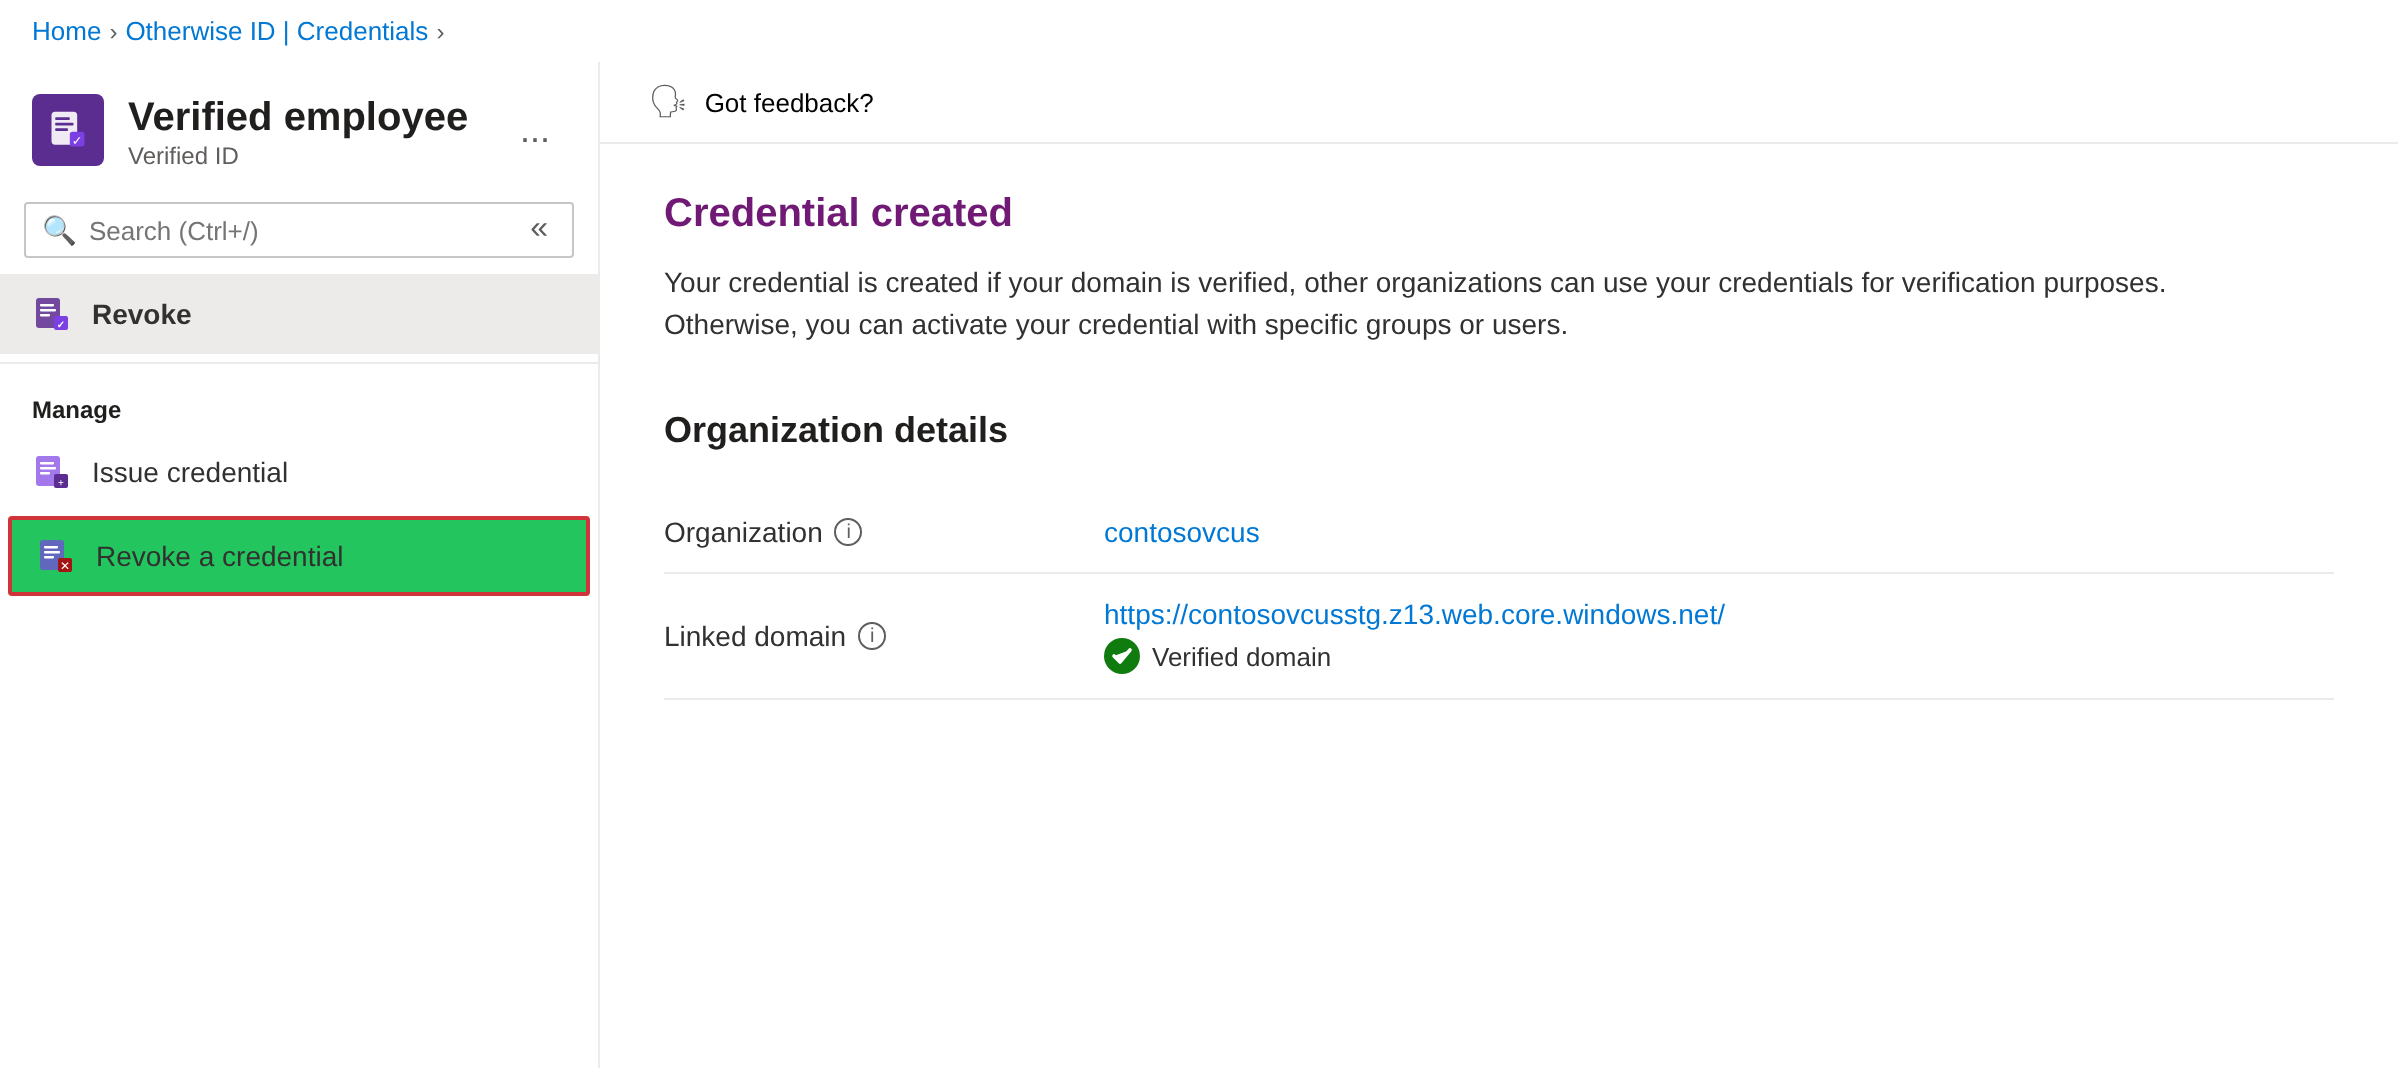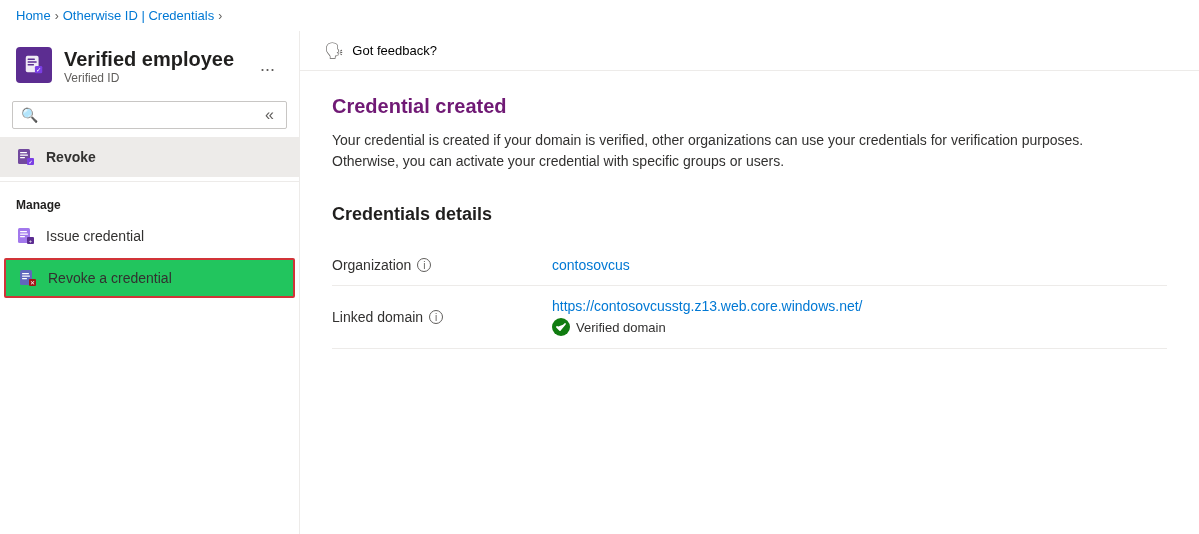--- a/index.html
+++ b/index.html
@@ -121,20 +121,21 @@
       </div>
       <div class="sidebar-title">
         <h1>Verified employee</h1>
         <div class="subtitle">Verified ID</div>
       </div>
       <button class="ellipsis-btn">...</button>
     </div>
 
     <div class="search-box">
       <span class="search-icon-sm">🔍</span>
+      <input type="text" placeholder="Search (Ctrl+/)" style="">
       <button class="collapse-btn">«</button>
     </div>
 
     <div class="sidebar-nav">
       <div class="nav-item active">
         <span class="icon-box">
           <svg width="20" height="20" viewBox="0 0 20 20" fill="none">
             <rect x="2" y="2" width="12" height="15" rx="1.5" fill="#5c2d91" opacity="0.85"></rect>
             <rect x="4" y="5" width="7" height="1.2" rx="0.4" fill="white"></rect>
             <rect x="4" y="7.5" width="8" height="1.2" rx="0.4" fill="white"></rect>
@@ -181,21 +182,21 @@
   <div class="main-content">
     <div class="feedback-bar">
       <span class="feedback-icon">🗣</span>
       <span style="color:#000000; cursor:pointer;">Got feedback?</span>
     </div>
 
     <div class="content-body">
       <div class="section-title">Credential created</div>
       <div class="section-desc">Your credential is created if your domain is verified, other organizations can use your credentials for verification purposes. Otherwise, you can activate your credential with specific groups or users.</div>
 
-      <div class="org-section-title">Credentials details</div>
+      <div class="org-section-title">Organization details</div>
 
       <div class="org-table">
 
         <div class="org-label">
           <span>Organization</span>
           <span class="info-icon" title="Information">i</span>
         </div>
         <div class="org-value">
           <a class="org-link" href="#">contosovcus</a>
         </div>

